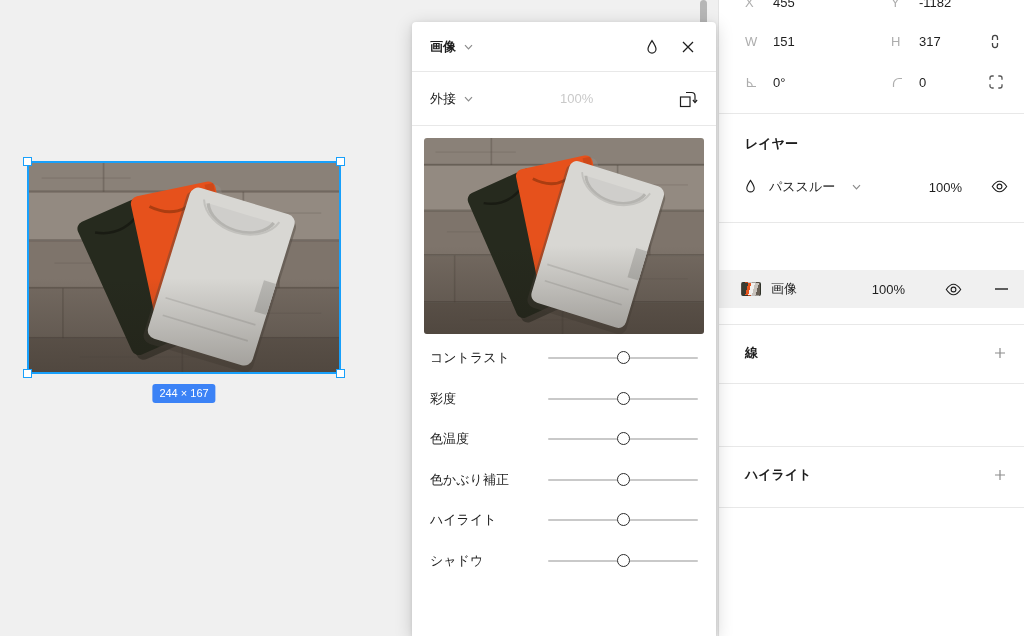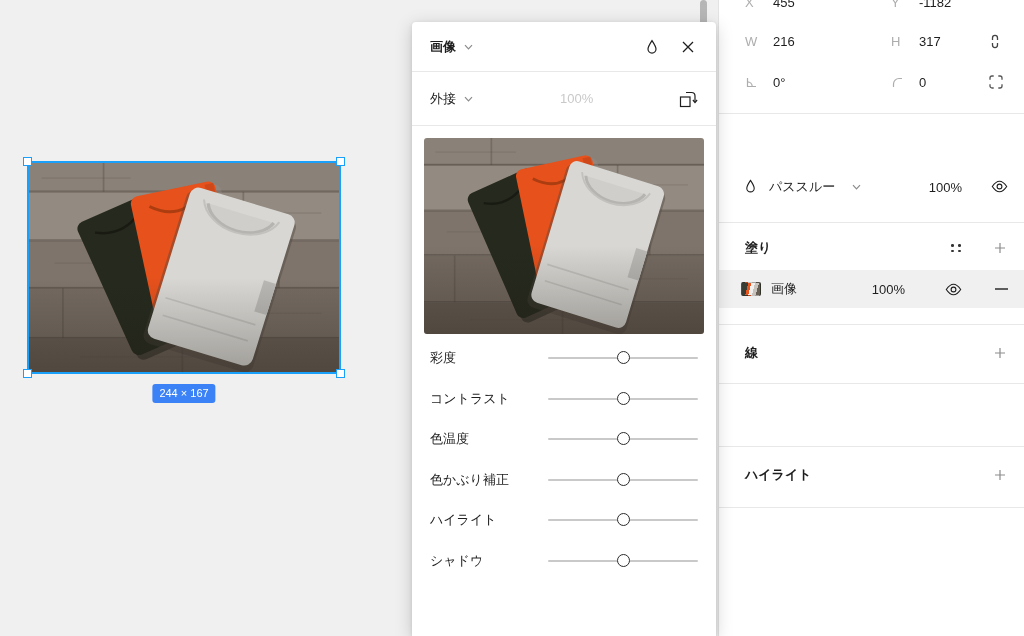--- a/index.html
+++ b/index.html
@@ -164,28 +164,28 @@
   </div>
 
   <div class="preview">
     <svg viewBox="0 0 244 167" preserveAspectRatio="none">
         <use href="#tshirt-photo"></use>
       </svg>
   </div>
 
   <div class="sliders">
     <div class="slider-row">
+      <span class="lbl">コントラスト</span>
+      <div class="slider">
+          <div class="track"></div>
+          <div class="handle" style="left: 50%;"></div>
+        </div>
+    </div>
+    <div class="slider-row">
       <span class="lbl">彩度</span>
-      <div class="slider">
-          <div class="track"></div>
-          <div class="handle" style="left: 50%;"></div>
-        </div>
-    </div>
-    <div class="slider-row">
-      <span class="lbl">コントラスト</span>
       <div class="slider">
           <div class="track"></div>
           <div class="handle" style="left: 50%;"></div>
         </div>
     </div>
     <div class="slider-row">
       <span class="lbl">色温度</span>
       <div class="slider">
           <div class="track"></div>
           <div class="handle" style="left: 50%;"></div>
@@ -219,21 +219,21 @@
 
   <div class="sb-row" style="top:-13px; height:30px;">
     <span class="field-label abs" style="left:26px;">X</span>
     <span class="abs" style="left:54px;">455</span>
     <span class="field-label abs" style="left:172px;">Y</span>
     <span class="abs" style="left:200px;">-1182</span>
   </div>
 
   <div class="sb-row" style="top:24px; height:34px;">
     <span class="field-label abs" style="left:26px;">W</span>
-    <span class="abs" style="left:54px;">216</span>
+    <span class="abs" style="left:54px;">151</span>
     <span class="field-label abs" style="left:172px;">H</span>
     <span class="abs" style="left:200px;">317</span>
     <span class="abs" style="left:270px;">
       <svg width="12" height="17" viewBox="0 0 12 17">
         <path d="M3.5 7 V4.9 a2.5 2.5 0 0 1 5 0 V7" stroke="#444" stroke-width="1.3" fill="none"></path>
         <path d="M3.5 10 v2.1 a2.5 2.5 0 0 0 5 0 V10" stroke="#444" stroke-width="1.3" fill="none"></path>
       </svg>
     </span>
   </div>
 
@@ -258,20 +258,23 @@
           <path d="M9.3 1 H11 a2 2 0 0 1 2 2 v1.7"></path>
           <path d="M13 9.3 V11 a2 2 0 0 1 -2 2 H9.3"></path>
           <path d="M4.7 13 H3 a2 2 0 0 1 -2-2 V9.3"></path>
         </g>
       </svg>
     </span>
   </div>
 
   <div class="divider" style="top:113px;"></div>
 
+  <div class="sb-row" style="top:127px; height:34px;">
+    <span class="sec-title abs" style="left:26px;">レイヤー</span>
+  </div>
 
   <div class="sb-row" style="top:170px; height:34px;">
     <span class="abs" style="left:25px; top:9px;">
       <svg width="13" height="15" viewBox="0 0 13 15">
           <path d="M6.5 1.4 C4.3 4.7 2.8 7.1 2.8 9.2 a3.7 3.7 0 0 0 7.4 0 C10.2 7.1 8.7 4.7 6.5 1.4 z" stroke="#1e1e1e" stroke-width="1.1" fill="none"></path>
         </svg>
     </span>
     <span class="abs" style="left:50px;text-align:right;">パススルー</span>
     <span class="abs" style="left:133px; top:14px;">
       <svg width="9" height="6" viewBox="0 0 9 6">
@@ -282,34 +285,20 @@
     <span class="abs" style="right:16px; top:10px;">
       <svg width="17" height="13" viewBox="0 0 17 13">
         <path d="M1.3 6.5 C3.8 2.8 6.1 1.2 8.5 1.2 s4.7 1.6 7.2 5.3 C13.2 10.2 10.9 11.8 8.5 11.8 S3.8 10.2 1.3 6.5 z" stroke="#1e1e1e" stroke-width="1.1" fill="none"></path>
         <circle cx="8.5" cy="6.5" r="2.4" stroke="#1e1e1e" stroke-width="1.1" fill="none"></circle>
       </svg>
     </span>
   </div>
 
   <div class="divider" style="top:222px;"></div>
 
-  <div class="sb-row" style="top:232px; height:32px;">
-    <span class="sec-title abs" style="left:26px;">塗り</span>
-    <span class="styles-dots">
-        <i></i>
-        <i></i>
-        <i></i>
-        <i></i>
-      </span>
-    <span class="plus-btn">
-      <svg width="12" height="12" viewBox="0 0 12 12">
-          <path d="M6 1 V11 M1 6 H11" stroke="#8c8c8c" stroke-width="1.2" fill="none"></path>
-        </svg>
-    </span>
-  </div>
 
   <div class="sb-row fill-row-bg" style="top:270px; height:38px;">
     <span class="thumb abs" style="left:22px;"></span>
     <span class="abs" style="left:52px;">画像</span>
     <span class="abs" style="right:119px;">100%</span>
     <span class="abs" style="right:62px; top:13px;">
       <svg width="17" height="13" viewBox="0 0 17 13">
         <path d="M1.3 6.5 C3.8 2.8 6.1 1.2 8.5 1.2 s4.7 1.6 7.2 5.3 C13.2 10.2 10.9 11.8 8.5 11.8 S3.8 10.2 1.3 6.5 z" stroke="#1e1e1e" stroke-width="1.1" fill="none"></path>
         <circle cx="8.5" cy="6.5" r="2.4" stroke="#1e1e1e" stroke-width="1.1" fill="none"></circle>
       </svg>

